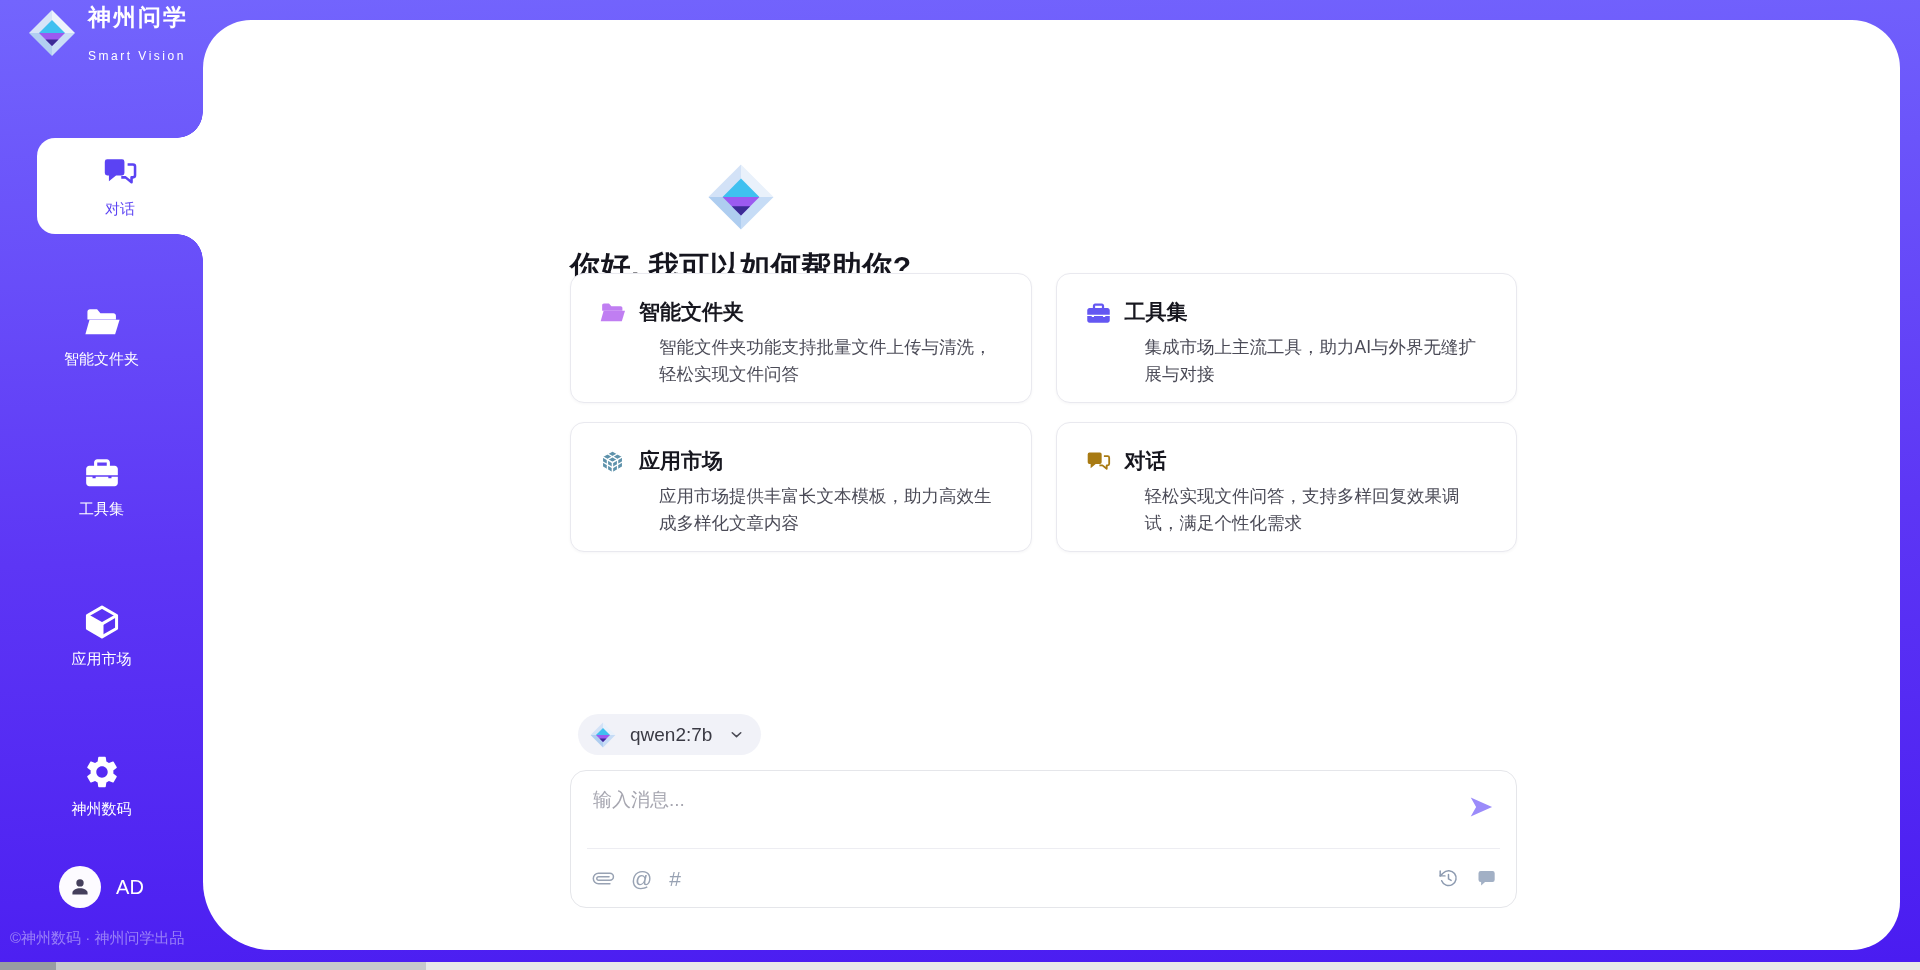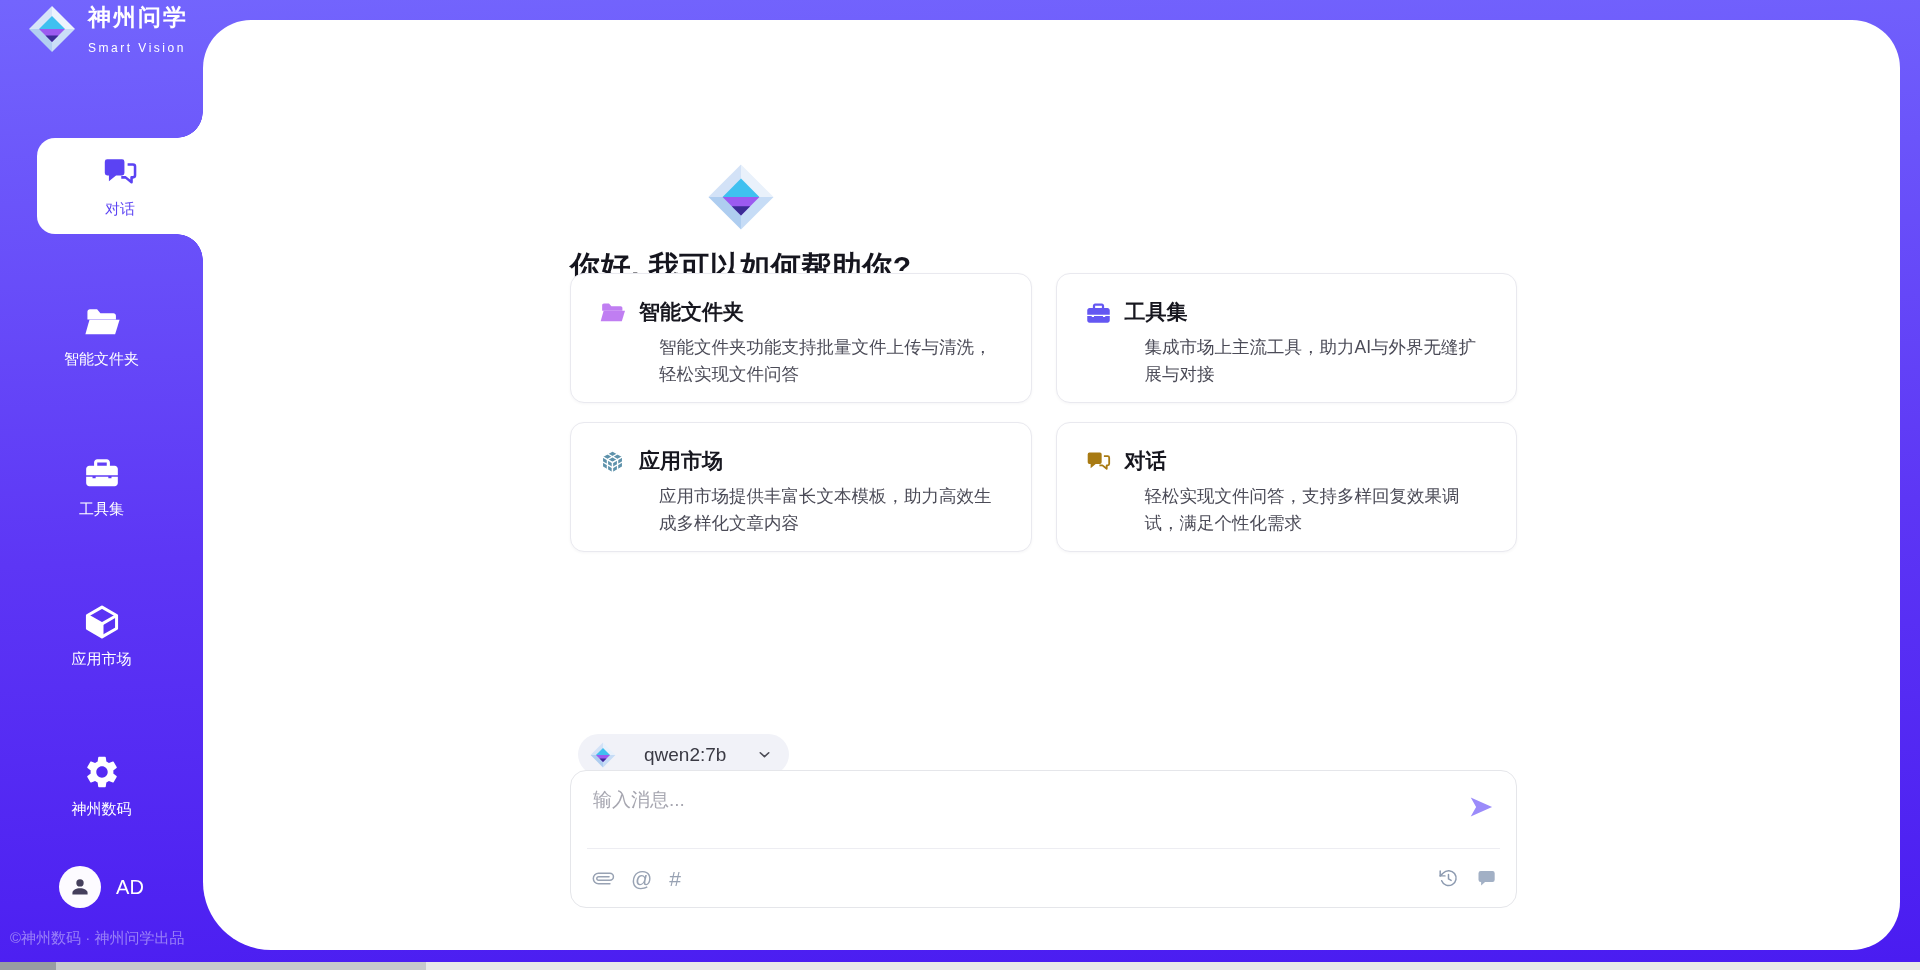--- a/index.html
+++ b/index.html
@@ -7,21 +7,21 @@
     font-family:"Liberation Sans","DejaVu Sans",sans-serif; }
 
   .app { position:absolute; left:0; top:0; width:1920px; height:962px;
     background:linear-gradient(178deg,#7365fd 0%, #5d36f5 55%, #4a1cf1 100%); }
 
   
   .sidebar { position:absolute; left:0; top:0; width:203px; height:962px; }
   .brand { position:absolute; left:28px; top:2px; display:flex; align-items:center; gap:12px; }
   .brand .logo-svg { width:48px; height:48px; }
   .brand-text .brand-name { color:#fff; font-size:23px; font-weight:700; letter-spacing:2px; }
-  .brand-text .brand-sub { color:#fff; font-size:12px; letter-spacing:2.5px; margin-top:8px; }
+  .brand-text .brand-sub { color:#fff; font-size:12px; letter-spacing:2.5px; margin-top:16px; }
 
   .nav { position:absolute; left:0; top:138px; width:203px; display:flex; flex-direction:column; gap:54px; }
   .nav-item { height:96px; display:flex; flex-direction:column; align-items:center;
     justify-content:center; gap:9px; color:#fff; cursor:pointer; }
   .nav-item .nav-ic { width:38px; height:38px; }
   .nav-item .nav-ic svg { width:38px; height:38px; display:block; }
   .nav-label { font-size:15px; }
   .nav-item.active { margin-left:37px; background:#fff; border-radius:18px 0 0 18px;
     color:#5b43f3; position:relative; }
   .nav-item.active::before, .nav-item.active::after { content:""; position:absolute; right:0;
@@ -53,23 +53,23 @@
     grid-template-columns:1fr 1fr; column-gap:24px; row-gap:19px; }
   .card { height:130px; background:#fff; border:1px solid #e9e9ef; border-radius:14px;
     padding:24px 26px 0 28px; cursor:pointer; box-shadow:0 1px 3px rgba(17,24,39,0.04); }
   .card-head { display:flex; align-items:center; gap:13px; }
   .card-head svg { width:27px; height:27px; flex:0 0 auto; }
   .card-title { font-size:21px; font-weight:700; color:#17171f; }
   .card-desc { margin:8px 0 0 60px; font-size:17.5px; color:#4b4b57; line-height:1.52; }
   .ic-folder { color:#c07ef2; } .ic-toolbox { color:#6457f2; } .ic-chat-gold { color:#a87a12; }
 
   .model-pill { position:absolute; left:8px; top:694px; height:41px; display:inline-flex;
-    align-items:center; gap:28px; padding:0 16px 0 12px; background:#f1f2f8;
+    align-items:center; gap:14px; padding:0 16px 0 12px; background:#f1f2f8;
     border:none; border-radius:21px; cursor:pointer; font-size:19px; color:#3a3a44;
-    font-family:inherit;margin-top:20px; }
+    font-family:inherit; }
   .model-pill .logo-svg { width:26px; height:26px; }
   .model-pill .chev { width:17px; height:17px; color:#4b4b55; margin-left:2px; }
 
   .composer { position:absolute; left:0; top:750px; width:947px; height:138px;
     border:1px solid #e5e6ea; border-radius:16px; background:#fff; }
   .composer textarea { position:absolute; left:22px; top:16px; width:840px; height:52px;
     border:none; outline:none; resize:none; font-size:19px; color:#2c2c33;
     font-family:inherit; background:transparent; }
   .composer textarea::placeholder { color:#a6a6b0; }
   .send-btn { position:absolute; right:20px; top:22px; width:30px; height:30px; border:none;

